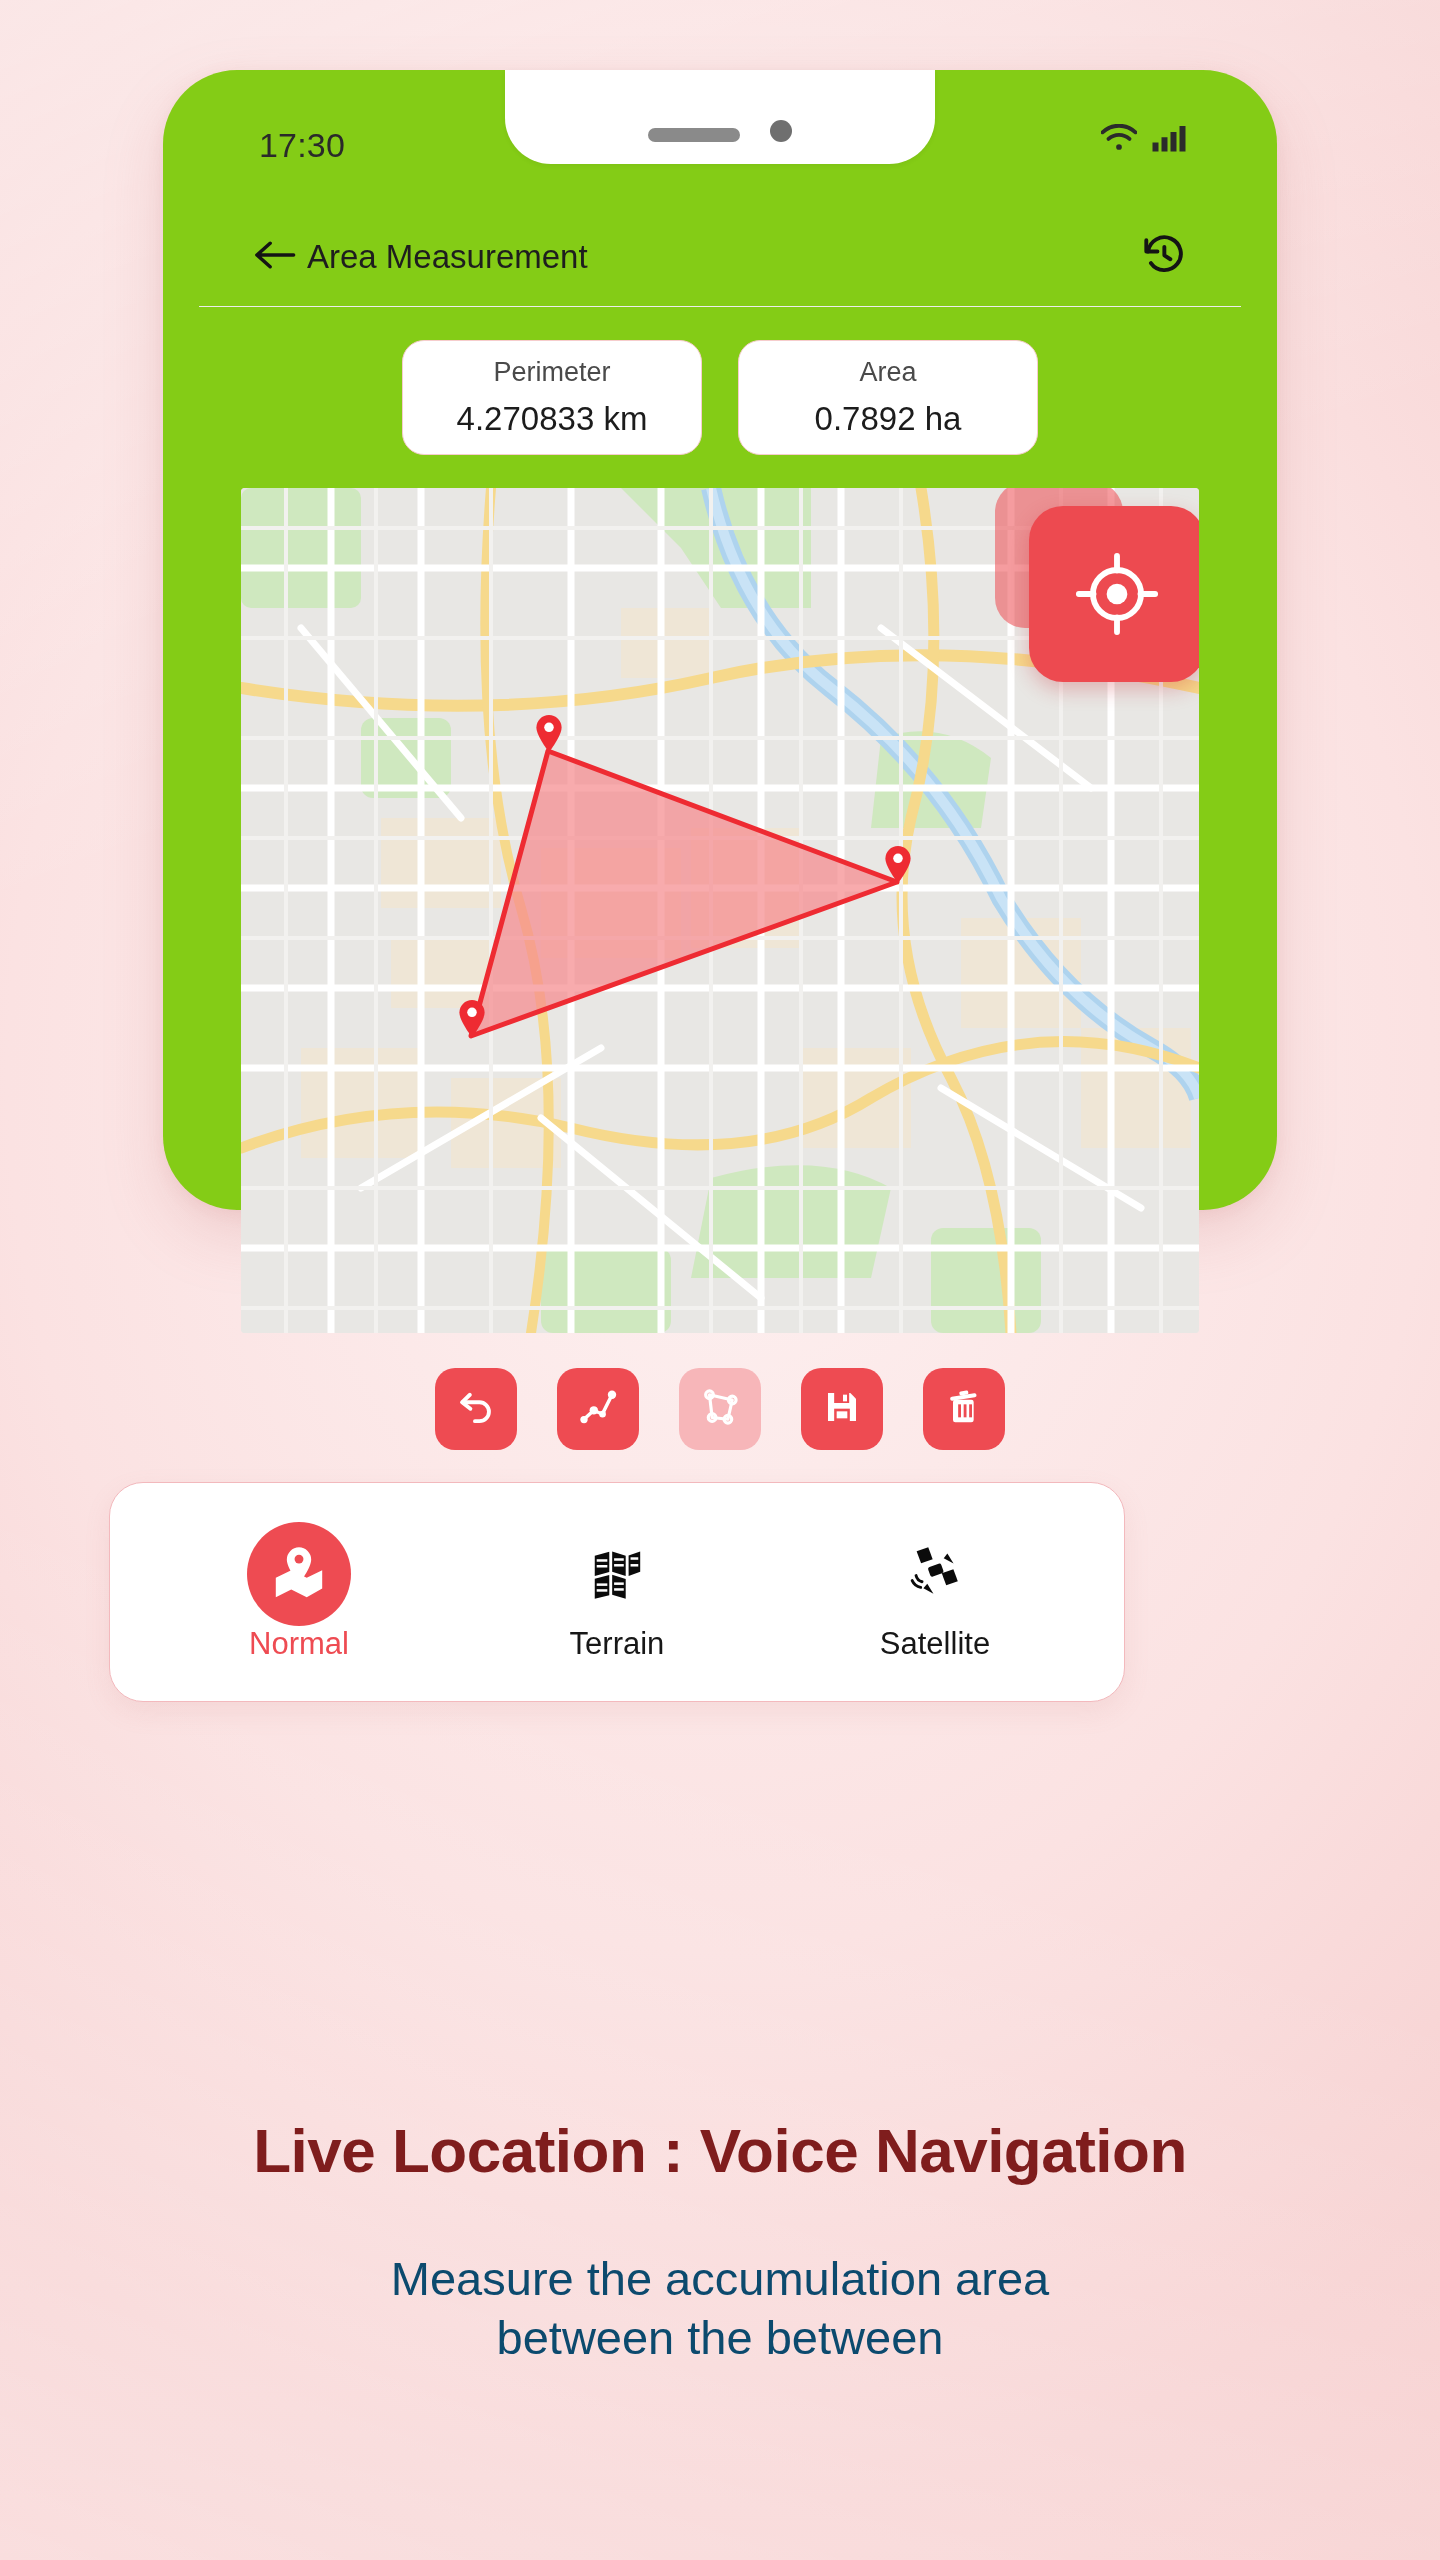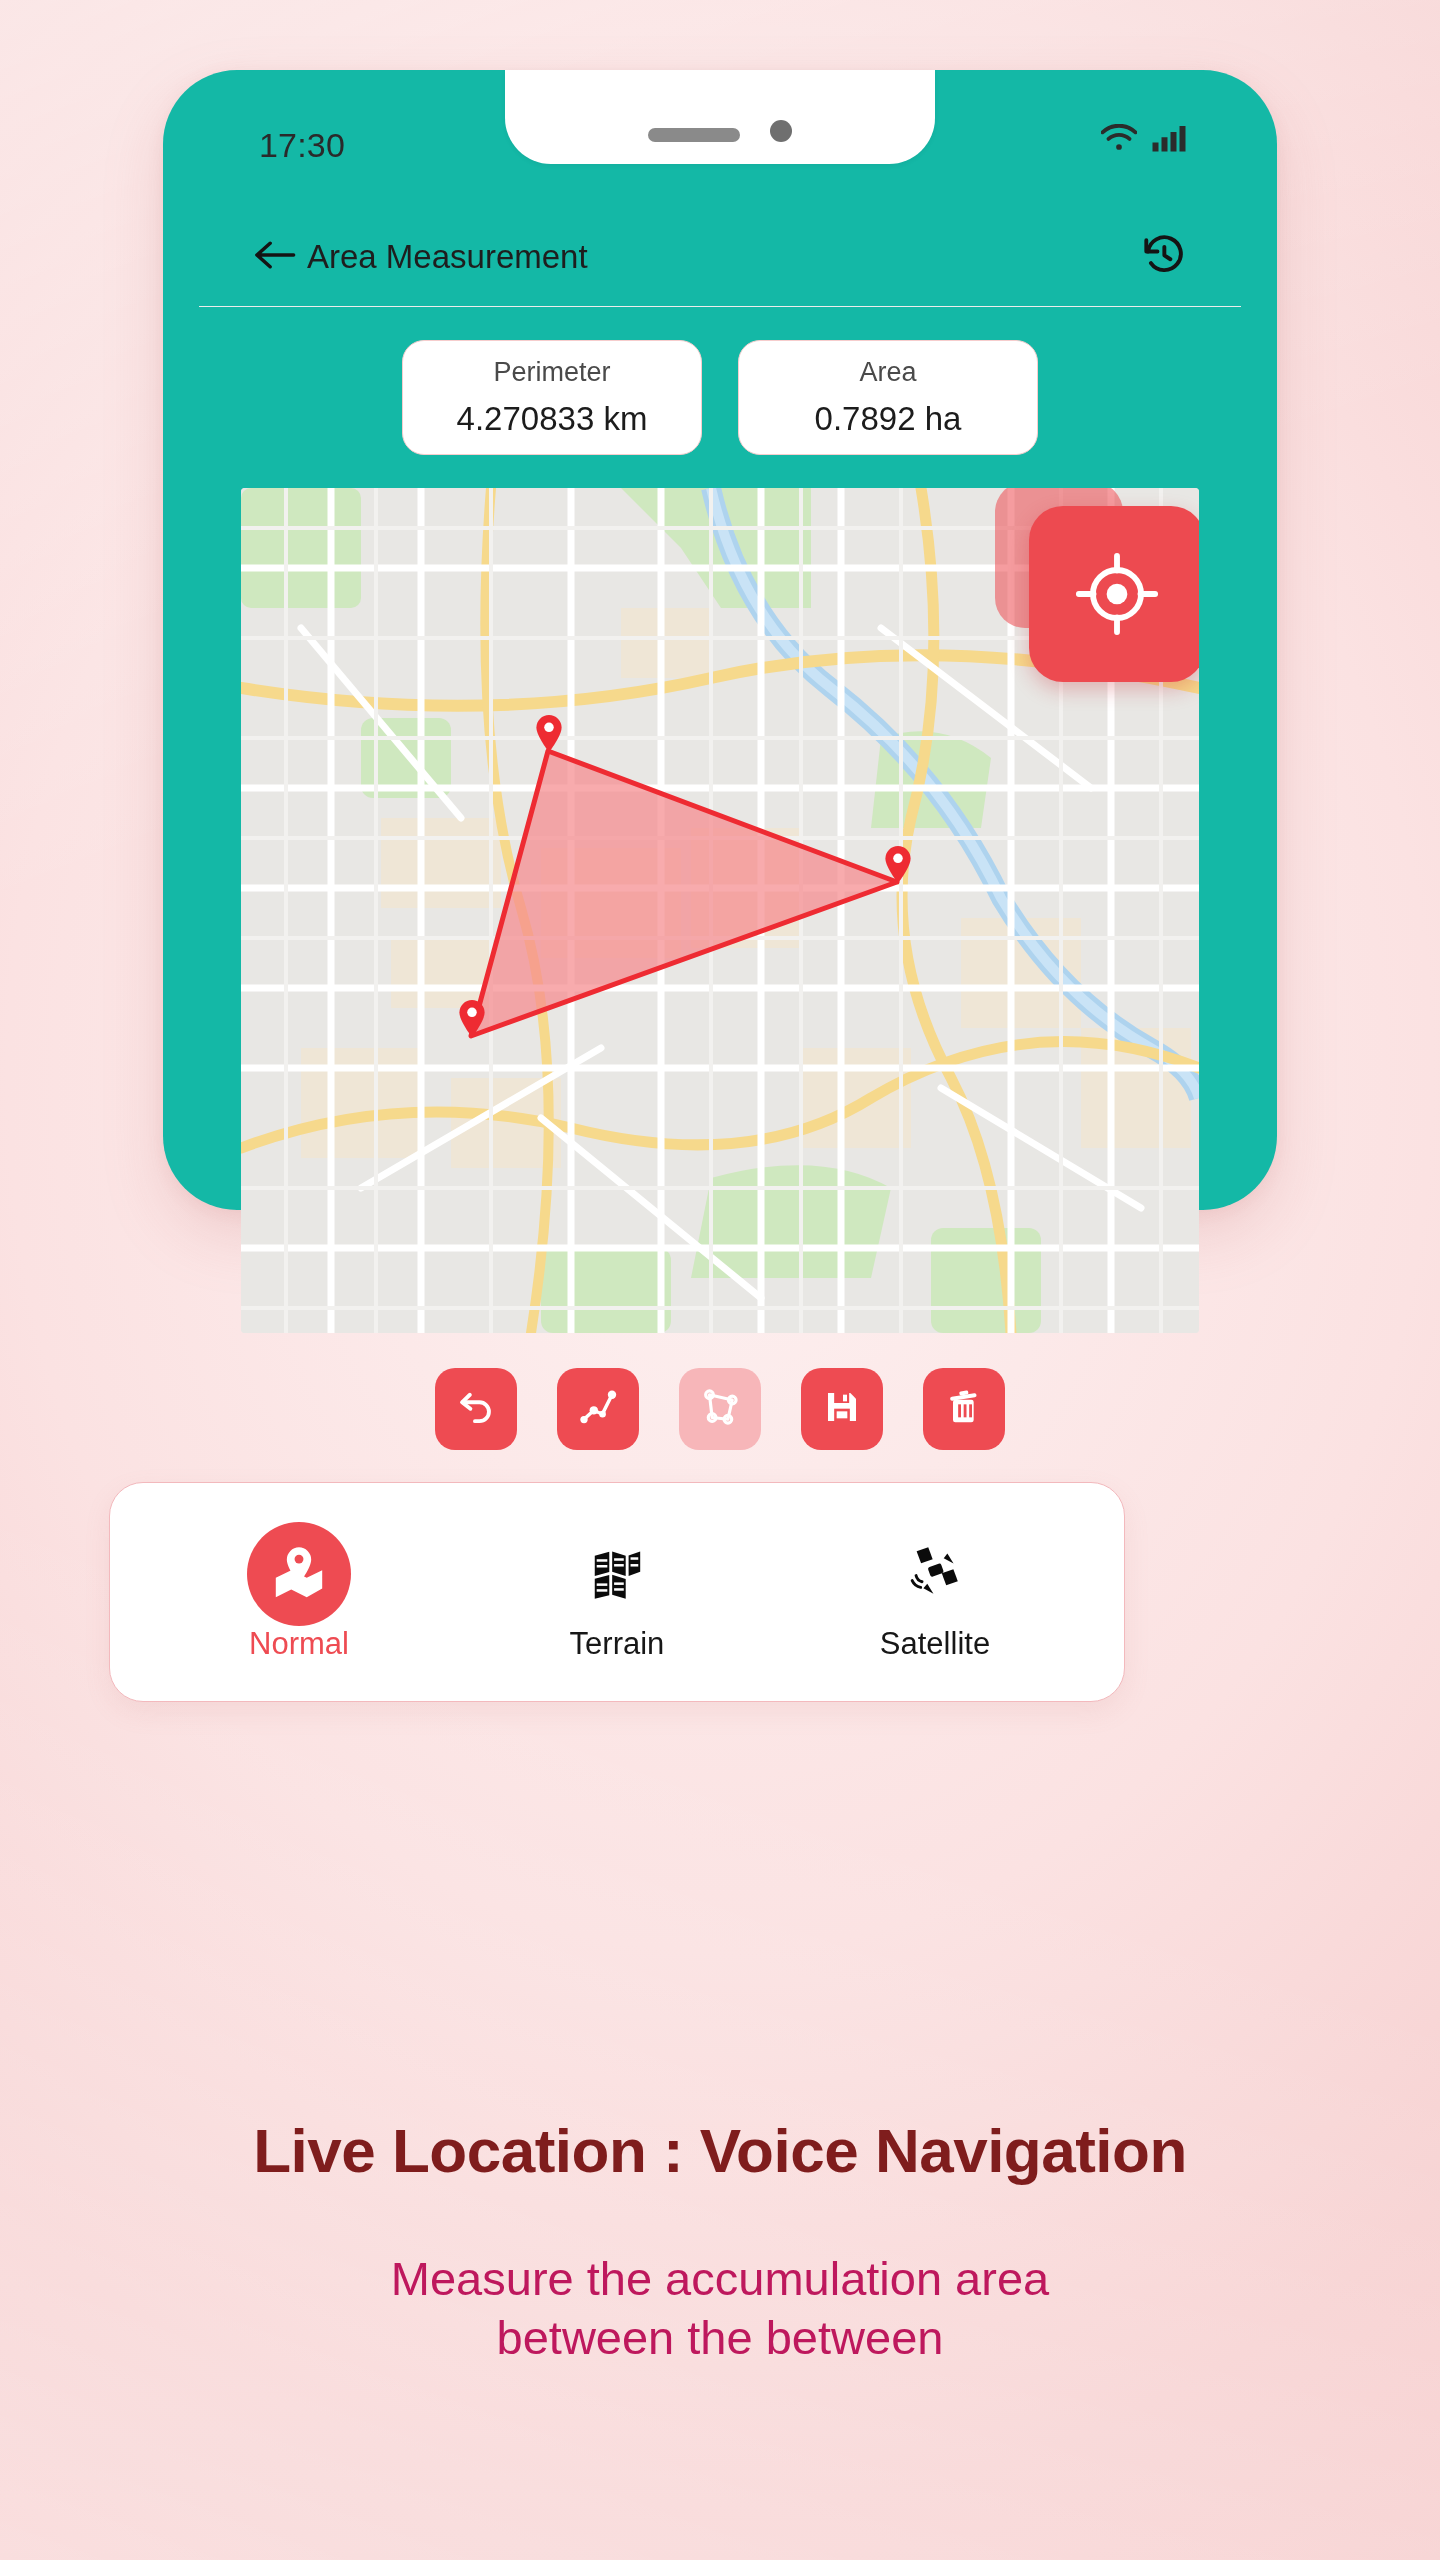--- a/index.html
+++ b/index.html
@@ -10,21 +10,21 @@
     overflow:hidden; position:relative;
   }
   .bg-wash{position:absolute;inset:0;
     background:linear-gradient(160deg,rgba(255,255,255,.45) 0%,rgba(255,255,255,0) 30%),
                linear-gradient(20deg,rgba(255,255,255,.35) 0%,rgba(255,255,255,0) 35%);
     pointer-events:none;}
 
   
   .phone{
     position:absolute; left:163px; top:70px; width:1114px; height:1140px;
-    background:#14b8a6; border-radius:74px;
+    background:#84cc16; border-radius:74px;
     box-shadow:0 26px 60px rgba(201,120,120,.22), 0 4px 16px rgba(201,120,120,.12);
   }
   .screen{position:absolute; left:36px; top:30px; right:36px; bottom:24px; overflow:visible;}
 
   
   .statusbar{position:absolute; left:0; top:0; width:100%; height:92px;}
   .sb-time{position:absolute; left:60px; top:26px; font-size:34px; color:#2a2a2a; letter-spacing:.2px;}
   .notch{
     position:absolute; left:50%; transform:translateX(-50%); top:-30px;
     width:430px; height:94px; background:#fff;
@@ -85,21 +85,21 @@
   .mt{display:flex;flex-direction:column;align-items:center;cursor:pointer;width:200px;}
   .mt-ico{width:104px;height:104px;border-radius:52px;display:flex;align-items:center;justify-content:center;}
   .mt.active .mt-ico{background:#ee4b52;}
   .mt-label{font-size:31px;color:#171717;}
   .mt.active .mt-label{color:#ee4b52;}
 
   
   .headline{position:absolute;left:0;top:2115px;width:100%;text-align:center;
             font-size:62px;font-weight:bold;color:#7f1d1d;letter-spacing:-.5px;}
   .sub{position:absolute;left:0;top:2250px;width:100%;text-align:center;
-       font-size:47px;color:#be185d;line-height:1.25;}
+       font-size:47px;color:#0c4a6e;line-height:1.25;}
 </style>
 </head>
 <body>
 
 <div class="bg-wash"></div>
 
 <div class="phone">
   <div class="screen">
 
     <div class="statusbar">

